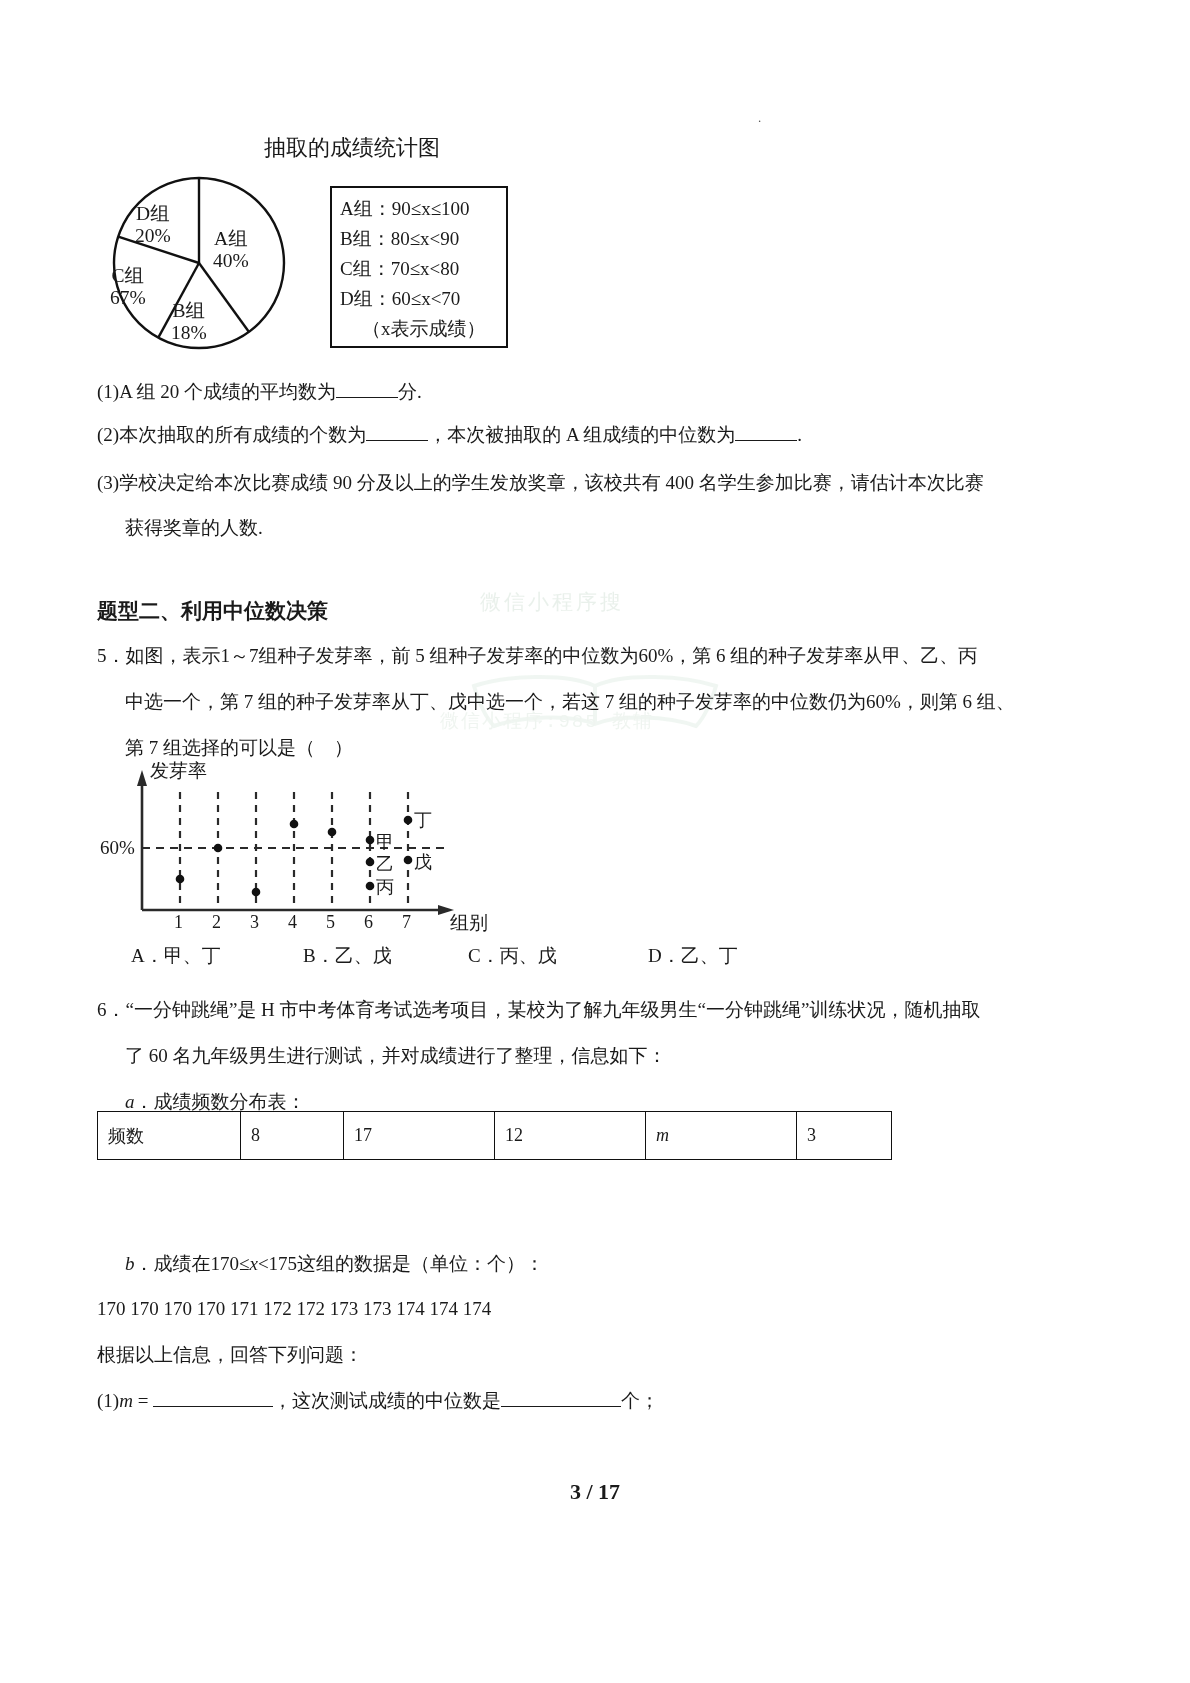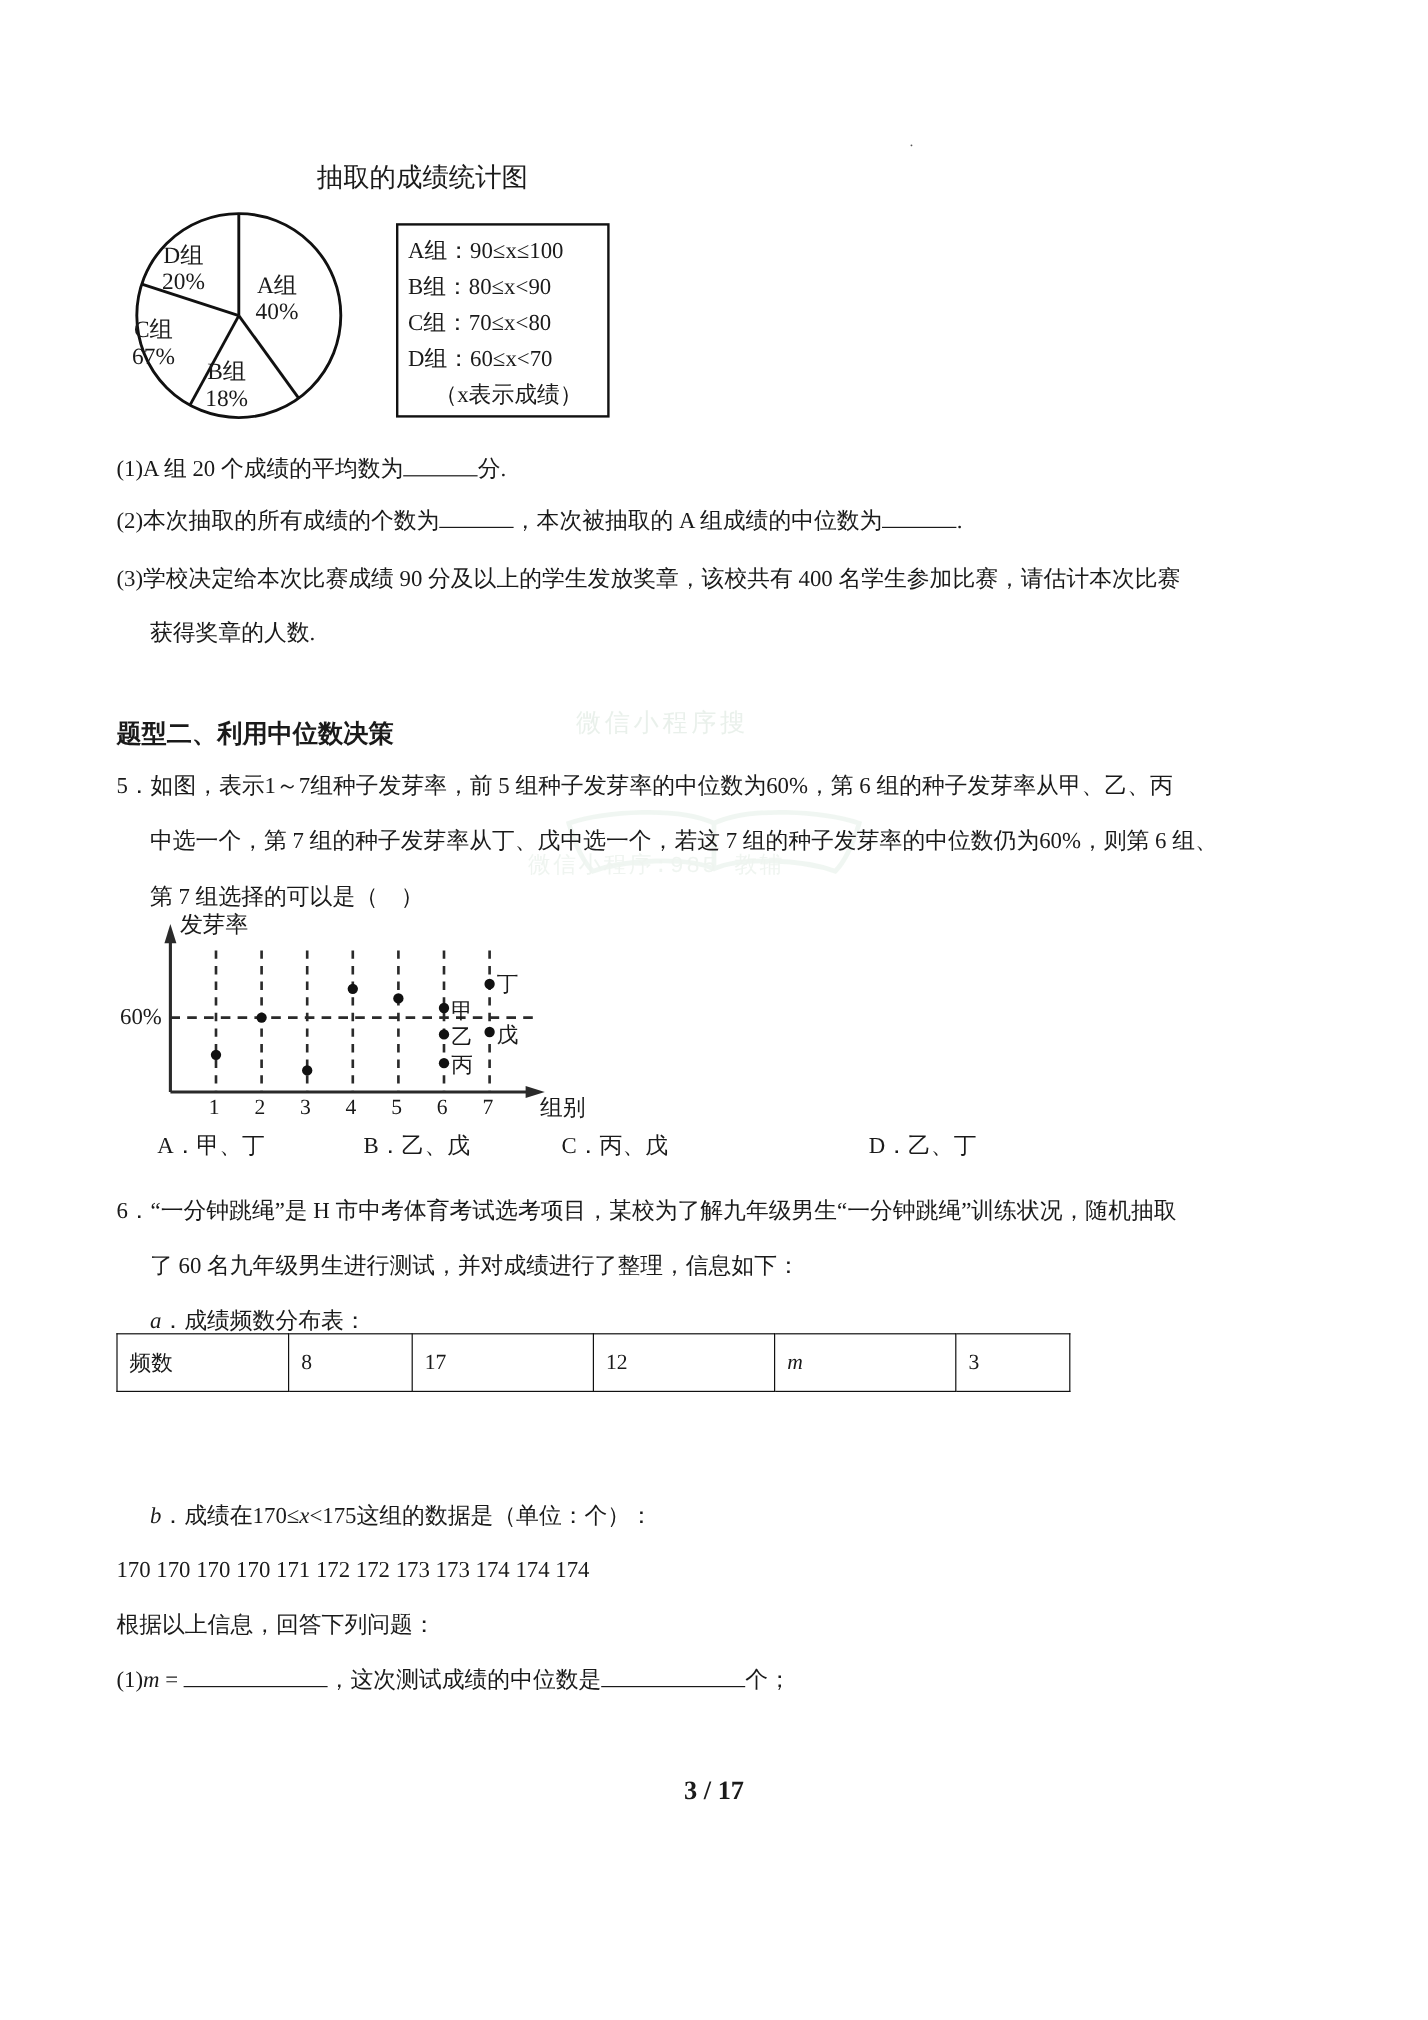--- a/index.html
+++ b/index.html
@@ -246,21 +246,21 @@
       <div class="sc-cn" style="left:266px;top:68px;">甲</div>
       <div class="sc-cn" style="left:266px;top:90px;">乙</div>
       <div class="sc-cn" style="left:266px;top:113px;">丙</div>
       <div class="sc-cn" style="left:304px;top:46px;">丁</div>
       <div class="sc-cn" style="left:304px;top:88px;">戊</div>
     </div>
 
     <div class="para" style="left:131px;top:946px;">A．甲、丁</div>
     <div class="para" style="left:303px;top:946px;">B．乙、戊</div>
     <div class="para" style="left:468px;top:946px;">C．丙、戊</div>
-    <div class="para" style="left:724px;top:946px;">D．乙、丁</div>
+    <div class="para" style="left:648px;top:946px;">D．乙、丁</div>
 
     <div class="para" style="left:97px;top:1000px;">6．“一分钟跳绳”是 H 市中考体育考试选考项目，某校为了解九年级男生“一分钟跳绳”训练状况，随机抽取</div>
     <div class="para" style="left:125px;top:1046px;">了 60 名九年级男生进行测试，并对成绩进行了整理，信息如下：</div>
     <div class="para" style="left:125px;top:1092px;">
       <span class="ital">a</span><span>．成绩频数分布表：</span>
     </div>
 
     <table class="freq">
       <tbody>
       <tr>

